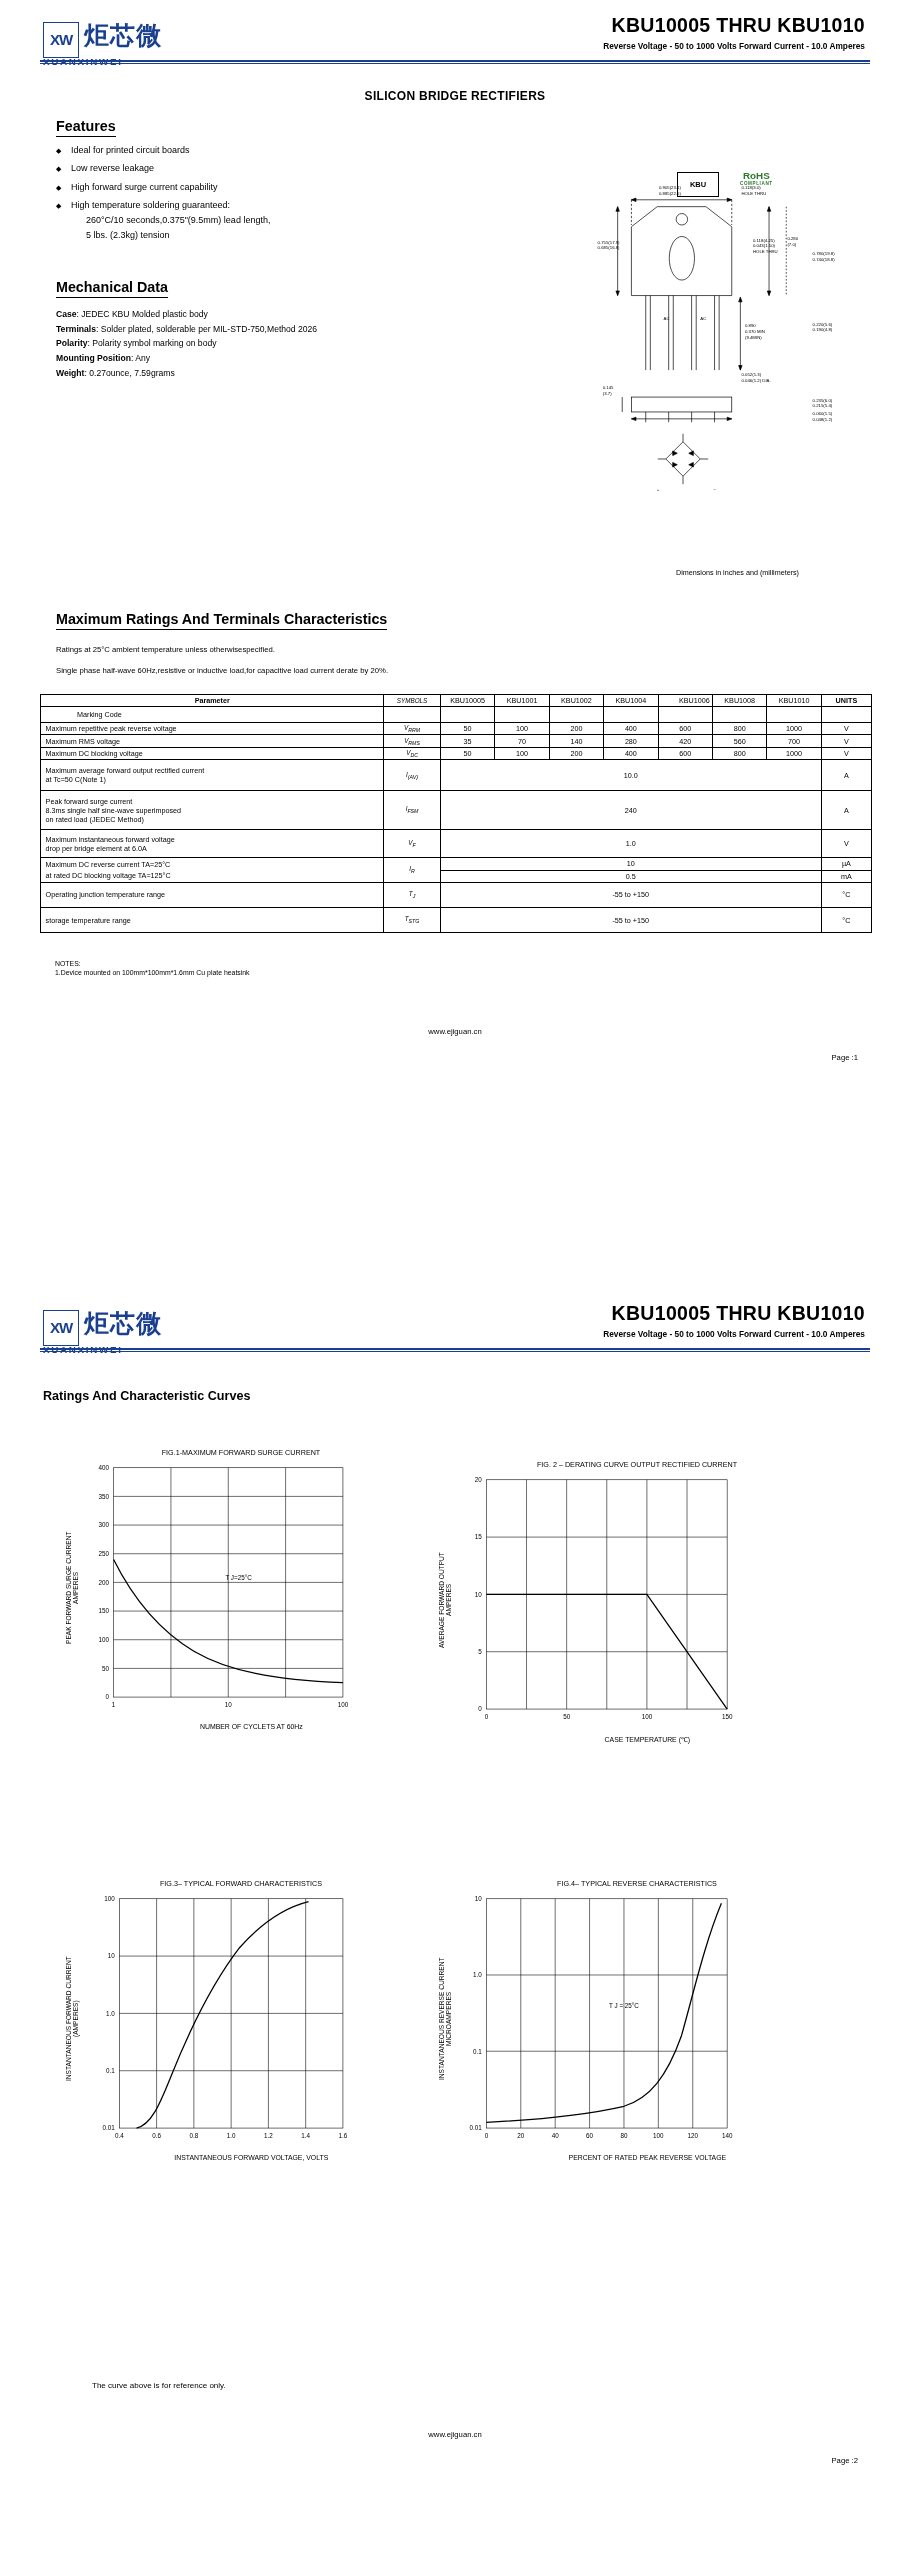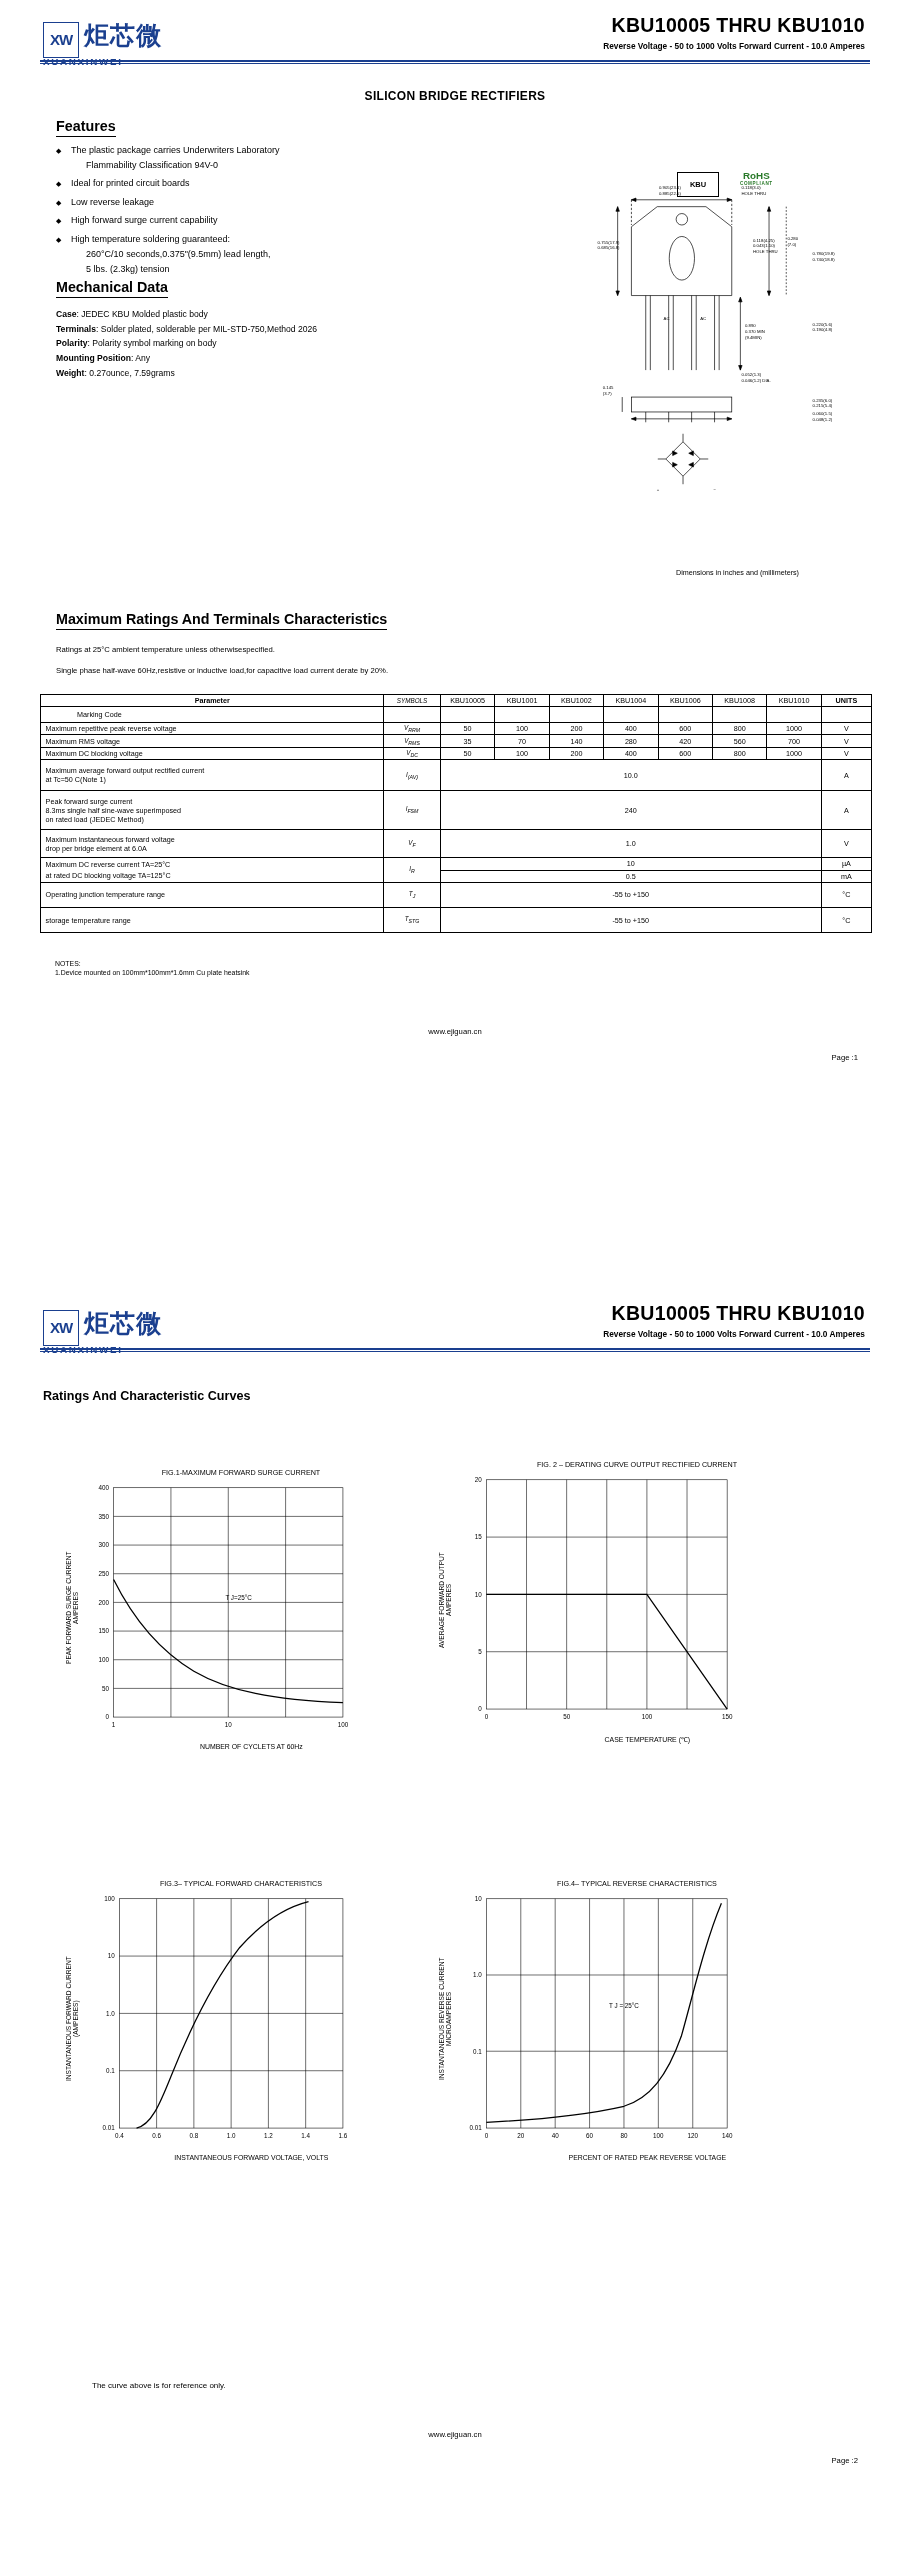--- a/index.html
+++ b/index.html
@@ -105,24 +105,20 @@
     <div class="rule"></div>
     <div class="rule2"></div>
   </div>
 
   <div class="bigtitle">SILICON BRIDGE RECTIFIERS</div>
 
   <h2 class="sec" style="left:56px;top:118px;">Features</h2>
 
   <div class="features">
     <ul>
-      <li>
-        <span>The plastic package carries Underwriters Laboratory</span>
-        <span class="cont">Flammability Classification 94V-0</span>
-      </li>
       <li><span>Ideal for printed circuit boards</span></li>
       <li><span>Low reverse leakage</span></li>
       <li><span>High forward surge current capability</span></li>
       <li>
         <span>High temperature soldering guaranteed:</span>
         <span class="cont">260°C/10 seconds,0.375"(9.5mm) lead length,</span>
         <span class="cont">5 lbs. (2.3kg) tension</span>
       </li>
     </ul>
   </div>
@@ -244,21 +240,21 @@
 
   <table class="rat">
     <tbody>
       <tr>
         <td class="ctr" style="width:356px;font-weight:bold;">Parameter</td>
         <td class="symcol" style="width:52px;">SYMBOLS</td>
         <td class="ctr" style="width:50px;">KBU10005</td>
         <td class="ctr" style="width:50px;">KBU1001</td>
         <td class="ctr" style="width:50px;">KBU1002</td>
         <td class="ctr" style="width:50px;">KBU1004</td>
-        <td class="ctr" style="width:50px;">KBU1006</td>
+        <td class="ctr" style="width:50px;text-align:right;">KBU1006</td>
         <td class="ctr" style="width:50px;">KBU1008</td>
         <td class="ctr" style="width:50px;">KBU1010</td>
         <td class="ctr" style="width:46px;font-weight:bold;">UNITS</td>
       </tr>
       <tr>
         <td class="lft" style="height:12.6px;padding-left:36px;">Marking Code</td>
         <td class="symcol"></td>
         <td class="ctr"></td>
             <td class="ctr"></td>
         <td class="ctr"></td>
@@ -372,21 +368,21 @@
       <div class="en">XUANXINWEI</div>
     </div>
     <div class="title">KBU10005 THRU KBU1010</div>
     <div class="sub">Reverse Voltage - 50 to 1000 Volts   Forward Current - 10.0 Amperes</div>
     <div class="rule"></div>
     <div class="rule2"></div>
   </div>
 
   <div class="p2title">Ratings And Characteristic Curves</div>
 
-  <div class="figwrap" style="left:63px;top:180px;width:356px;">
+  <div class="figwrap" style="left:63px;top:160px;width:356px;">
     <div class="figcap">FIG.1-MAXIMUM FORWARD SURGE CURRENT</div>
     <div style="display:flex;">
       <div class="vert" style="height:252px;white-space:pre-line;padding-right:2.3px;font-size:6.6px;">PEAK FORWARD SURGE CURRENT
 AMPERES</div>
       <svg width="310" height="258" viewBox="0 0 540 450">
         <g stroke="#000" fill="none" stroke-width="1">
           <rect x="60" y="10" width="400" height="400"></rect>
           <line x1="160" y1="10" x2="160" y2="410"></line>
           <line x1="260" y1="10" x2="260" y2="410"></line>
           <line x1="360" y1="10" x2="360" y2="410"></line>

